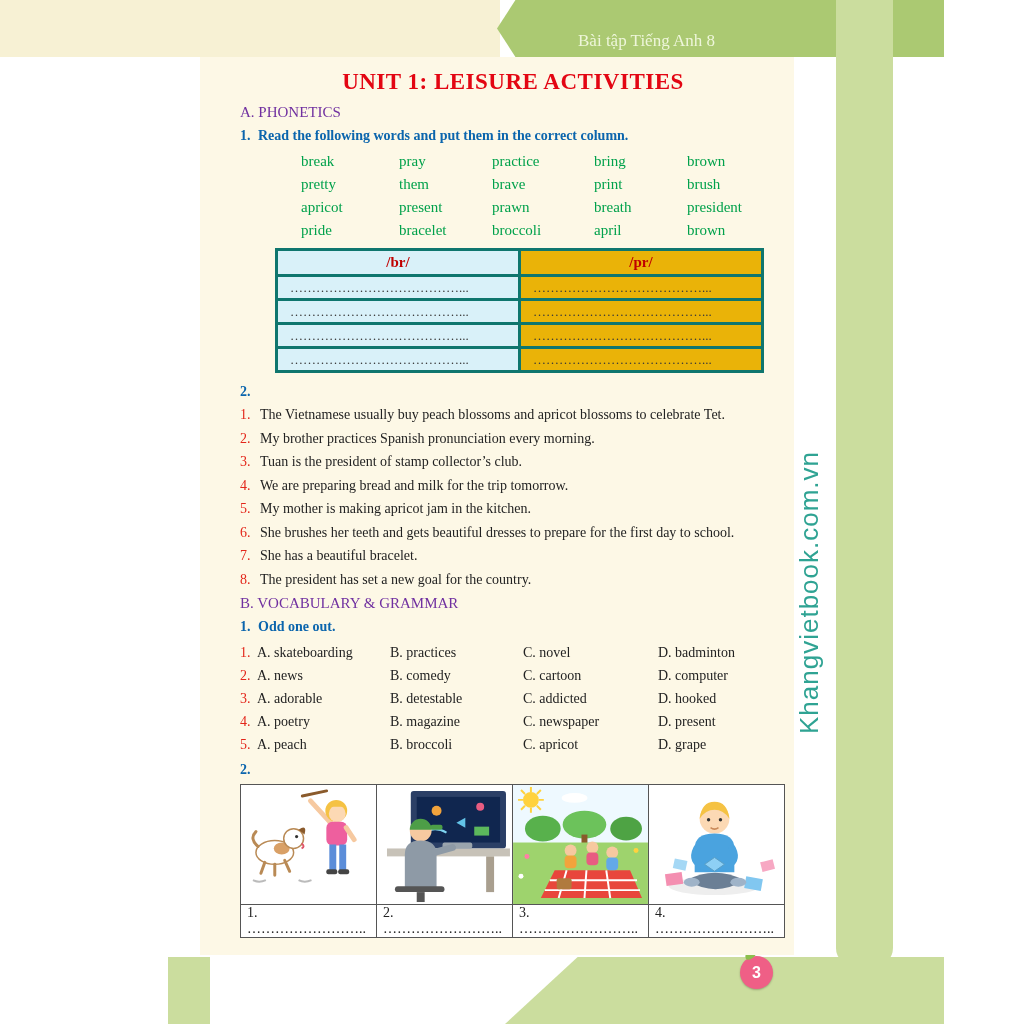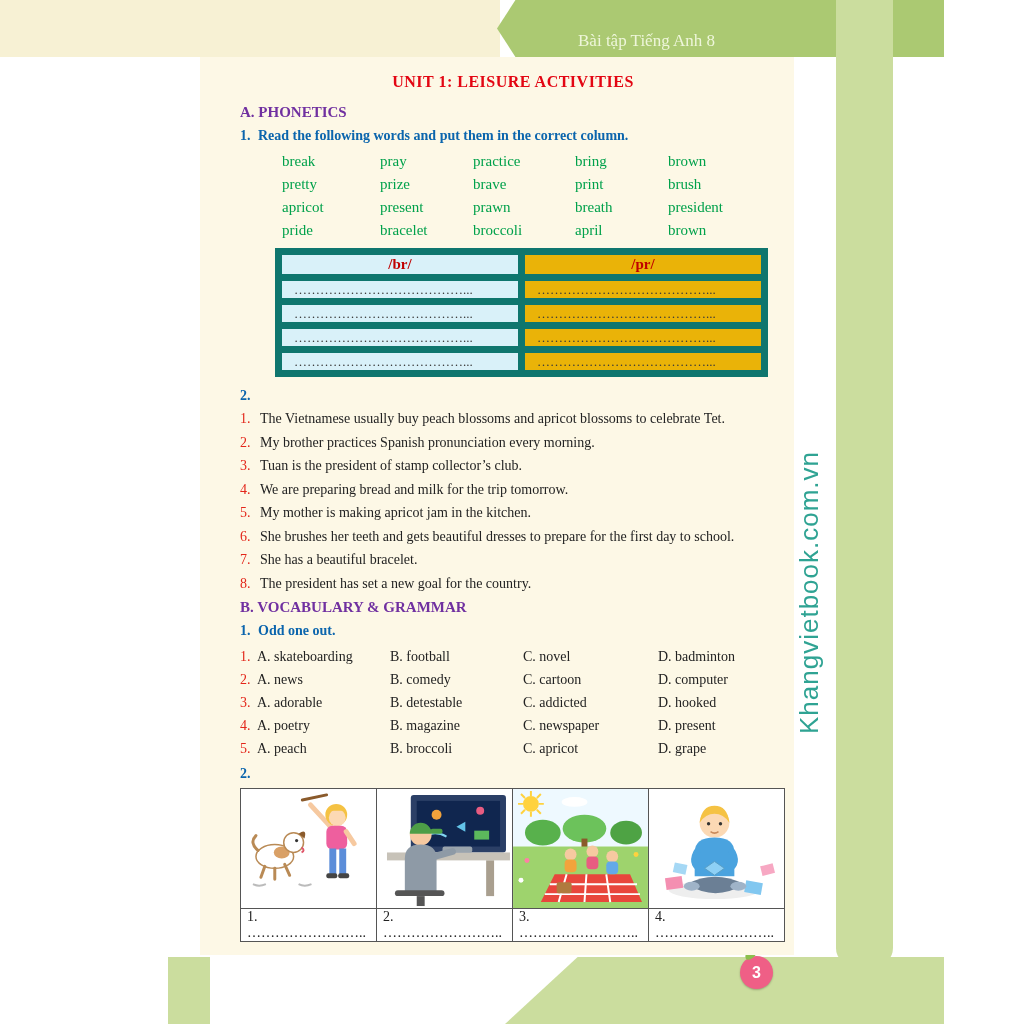--- a/index.html
+++ b/index.html
@@ -19,28 +19,28 @@
   .watermark{position:absolute;left:794px;top:366px;height:368px;writing-mode:vertical-rl;transform:rotate(180deg);
     color:#2fa393;font-family:"Liberation Sans",sans-serif;font-size:26px;letter-spacing:1px;white-space:nowrap}
   .apple-badge{position:absolute;left:740px;top:956px;width:33px;height:33px;background:#ef5f86;border-radius:50%;
     display:flex;align-items:center;justify-content:center;box-shadow:0 1px 2px rgba(0,0,0,.25)}
   .apple-badge .num{color:#fff;font-weight:bold;font-size:16px;font-family:"Liberation Sans",sans-serif}
   .apple-badge .leaf{position:absolute;top:-7px;left:4px;width:15px;height:9px;background:#8bbf4d;
     border-radius:70% 30% 70% 30%;transform:rotate(-28deg)}
 
   
   .page{position:absolute;left:200px;top:57px;width:594px;height:898px;background:#fdf8e6;padding:12px 8px 0 40px}
-  .title{font-size:16px;font-weight:bold;color:#e30613;text-align:center;letter-spacing:.5px;line-height:26px;margin-bottom:8px}
-  .h-purple{color:#7030a0;font-weight:bold;font-size:15px;line-height:19px;margin-bottom:5px}
+  .title{font-size:23px;font-weight:bold;color:#e30613;text-align:center;letter-spacing:.5px;line-height:26px;margin-bottom:8px}
+  .h-purple{color:#7030a0;font-weight:normal;font-size:15px;line-height:19px;margin-bottom:5px}
   .instr{display:flex;color:#0b65ad;font-weight:bold;font-size:14px;line-height:18px;margin-bottom:5px}
   .instr .i-num{flex:0 0 18px}
-  .word-grid{display:grid;grid-template-columns:98px 93px 102px 93px auto;margin-left:42px;
+  .word-grid{display:grid;grid-template-columns:98px 93px 102px 93px auto;margin-left:61px;
     color:#00a14b;font-size:15px;line-height:23px;margin-bottom:6px}
   .phon-table{border-collapse:collapse;margin-left:35px;margin-bottom:10px}
-  .phon-table th,.phon-table td{border:7px solid #0f766e}
+  .phon-table th,.phon-table td{border:3px solid #0f766e}
   .phon-table th{width:243px;height:26px;font-size:15px;color:#c00000;text-align:center;font-weight:bold}
   .phon-table td{height:24px;font-size:13px;color:#3a3a3a;padding-left:12px}
   .cell-br{background:#d9f1f9}
   .cell-pr{background:#eab308}
   .sentences{margin-bottom:4px}
   .sentence{display:flex;font-size:14px;line-height:18.5px;margin-bottom:5px;color:#222}
   .sentence .s-num{flex:0 0 20px;color:#e3261a}
   .sentence .s-text{flex:1}
   .odd-grid{font-size:14px;color:#222;margin-bottom:5px}
   .odd-row{display:grid;grid-template-columns:17px 133px 133px 135px auto;line-height:23px}
@@ -79,21 +79,21 @@
       <span class="i-text">Read the following words and put them in the correct column.</span>
     </div>
 
     <div class="word-grid">
       <span>break</span>
       <span>pray</span>
       <span>practice</span>
       <span>bring</span>
       <span>brown</span>
       <span>pretty</span>
-      <span>prize</span>
+      <span>them</span>
       <span>brave</span>
       <span>print</span>
       <span>brush</span>
       <span>apricot</span>
       <span>present</span>
       <span>prawn</span>
       <span>breath</span>
       <span>president</span>
       <span>pride</span>
       <span>bracelet</span>
@@ -170,21 +170,21 @@
 
     <div class="instr">
       <span class="i-num">1.</span>
       <span class="i-text">Odd one out.</span>
     </div>
 
     <div class="odd-grid">
       <div class="odd-row">
         <span class="o-num">1.</span>
         <span>A. skateboarding</span>
-        <span>B. football</span>
+        <span>B. practices</span>
         <span>C. novel</span>
         <span>D. badminton</span>
       </div>
       <div class="odd-row">
         <span class="o-num">2.</span>
         <span>A. news</span>
         <span>B. comedy</span>
         <span>C. cartoon</span>
         <span>D. computer</span>
       </div>

